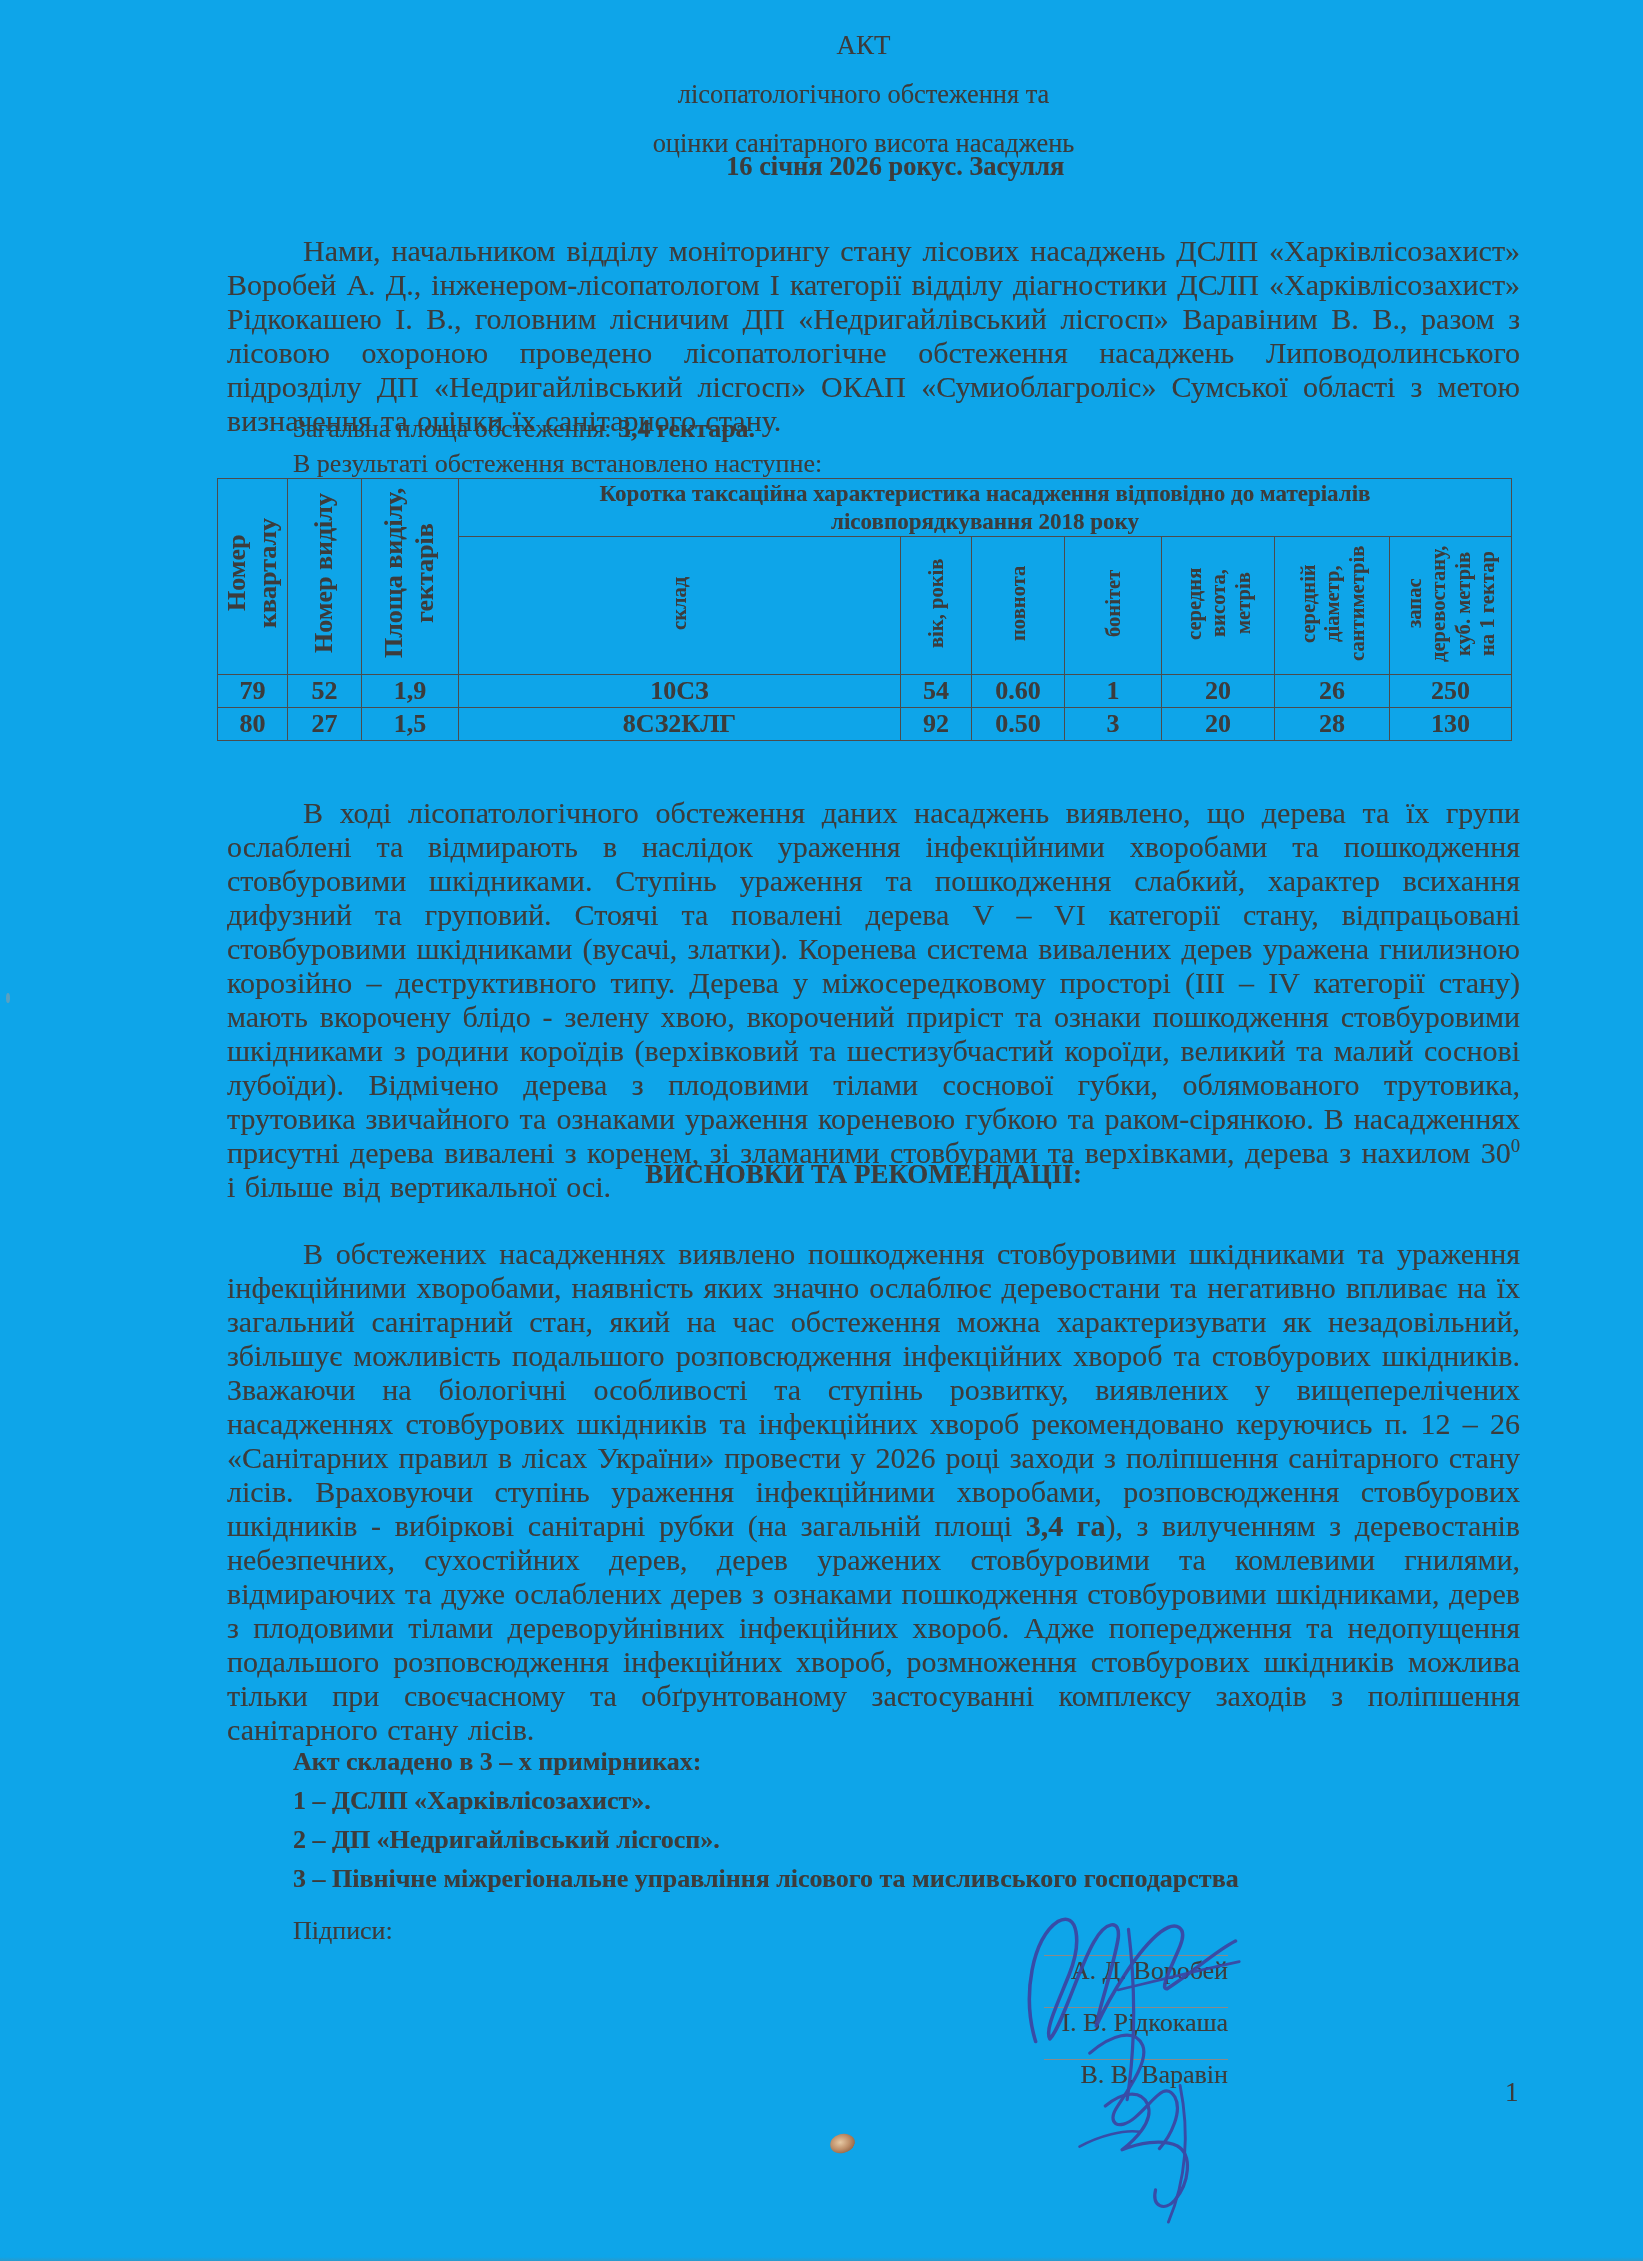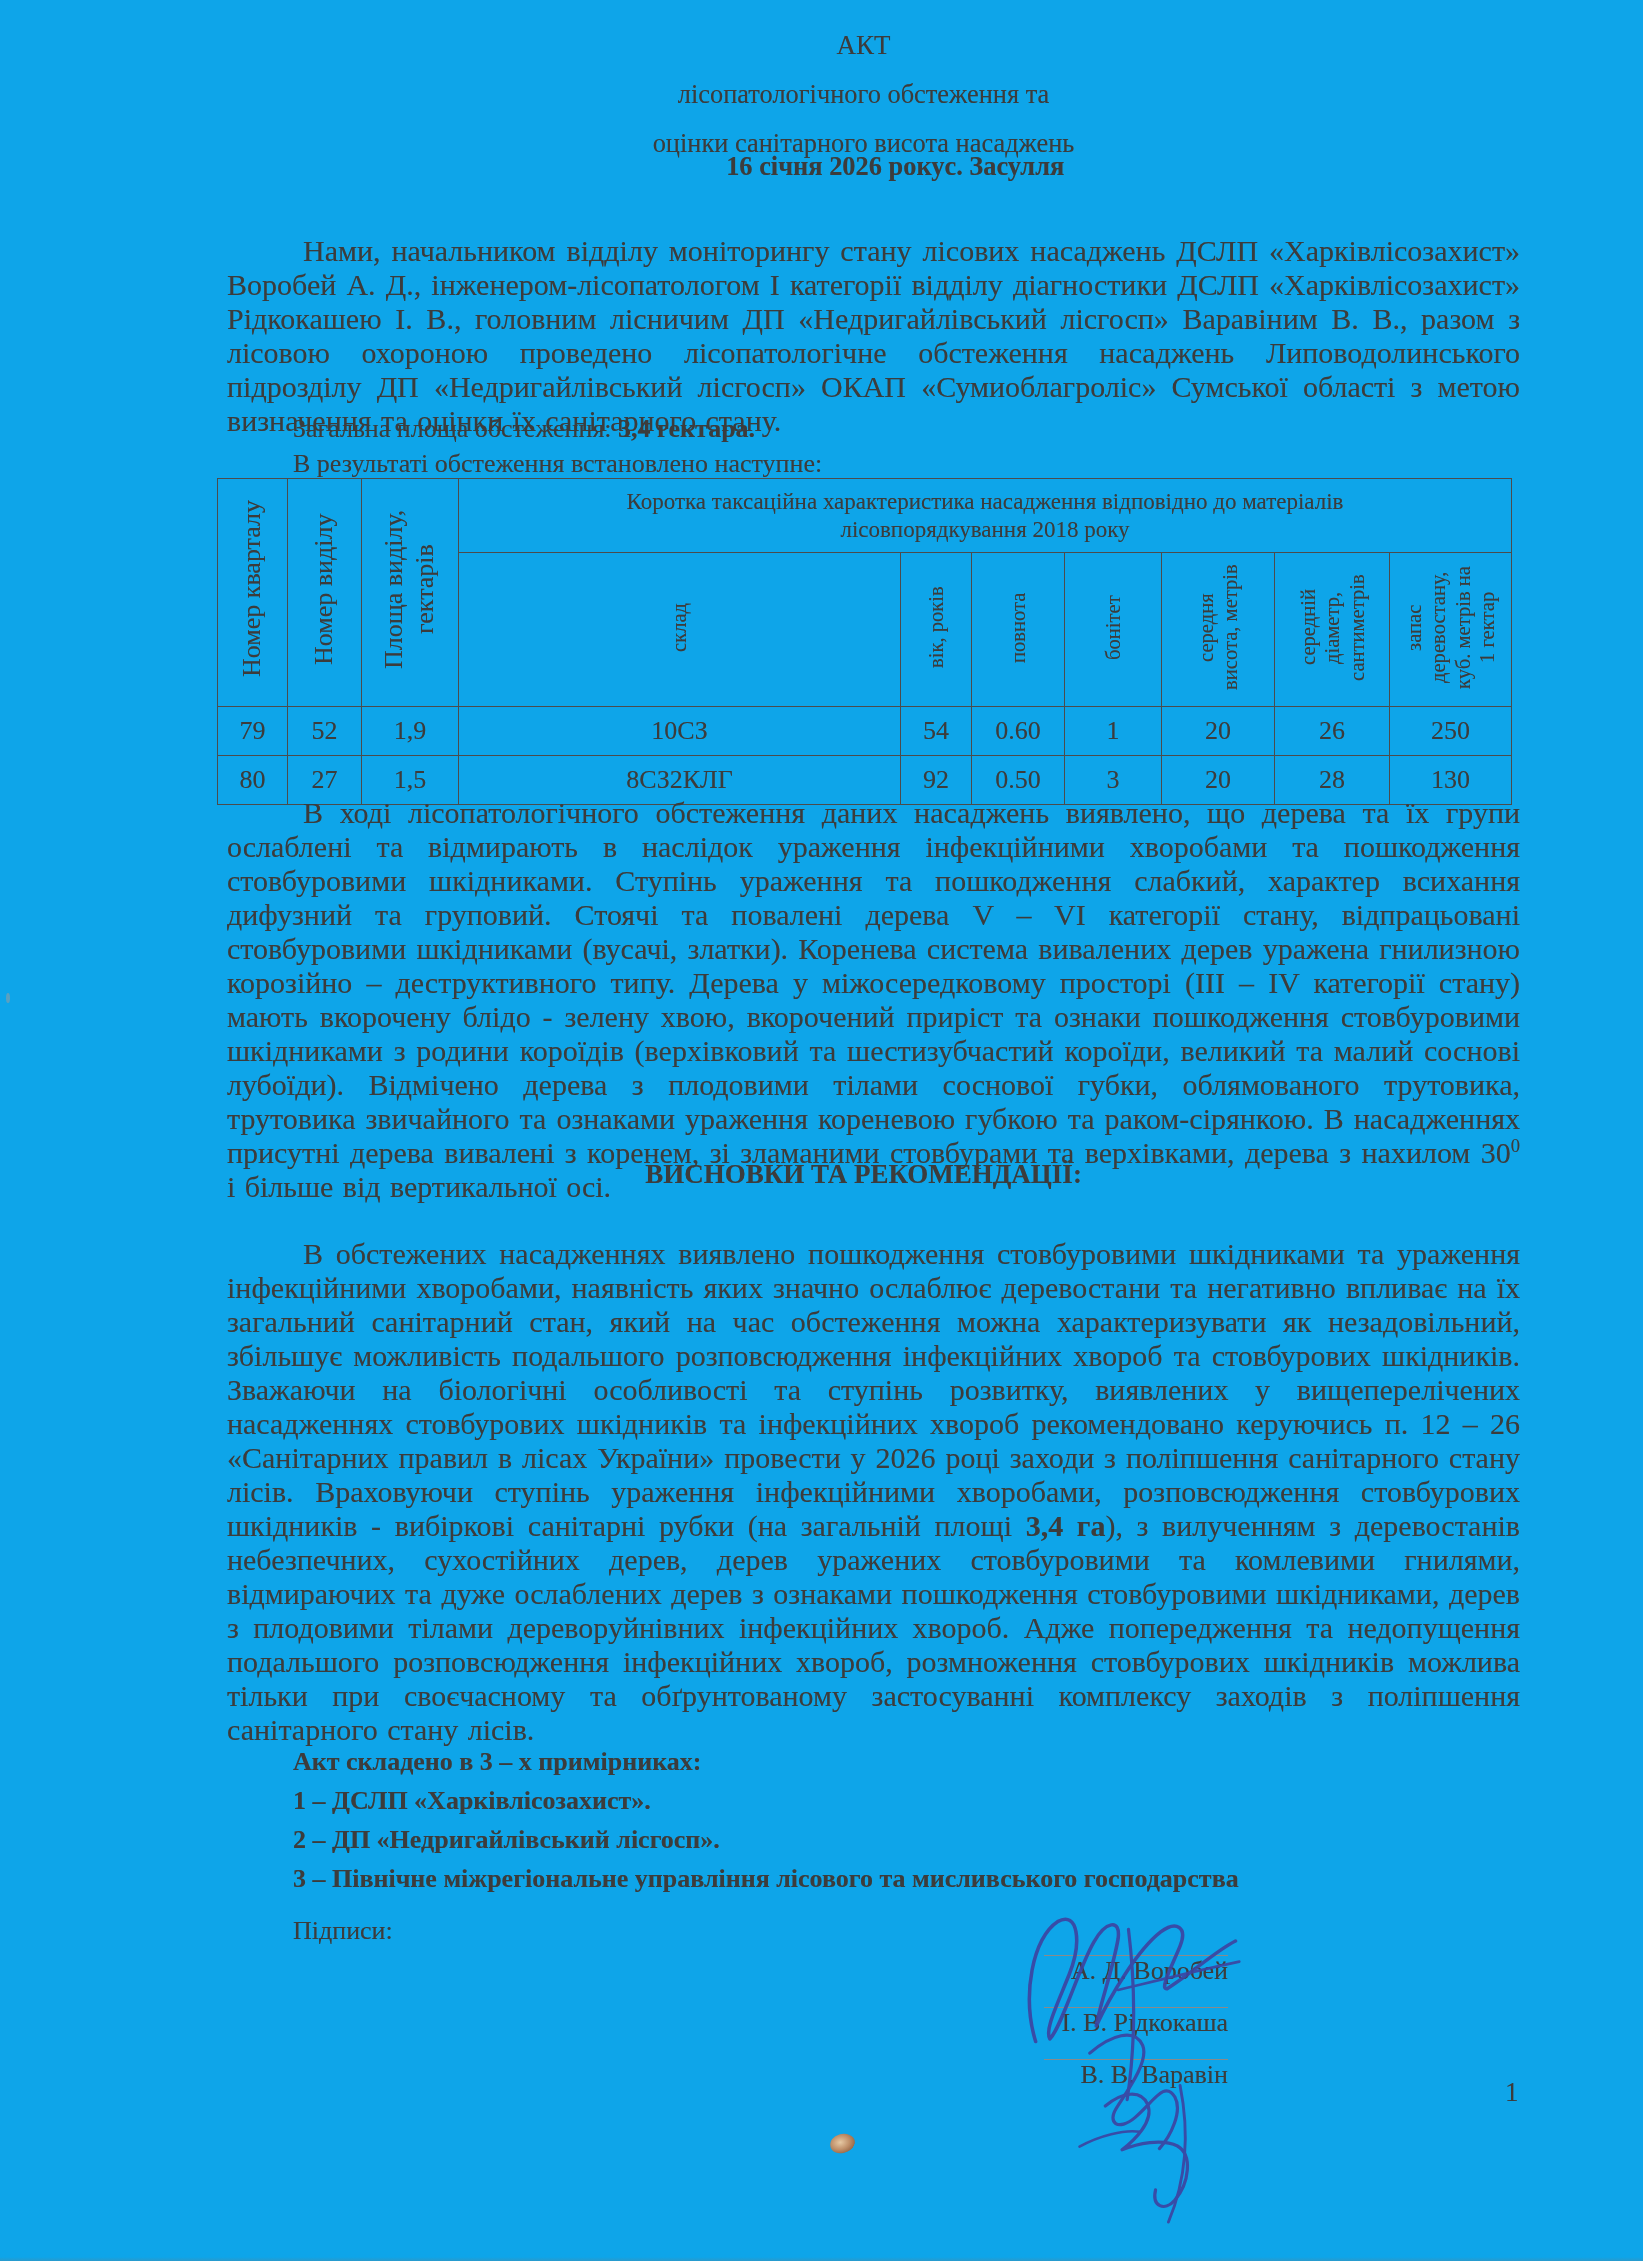--- a/index.html
+++ b/index.html
@@ -37,22 +37,22 @@
   .result-line { top:449px; }
   .b { font-weight:bold; }
   sup { font-size:0.62em; line-height:0; }
 
   table.tax {
     position:absolute; top:478px; left:217px; width:1293px;
     border-collapse:collapse; table-layout:fixed;
     font-size:26px; color:#3c3c3c;
   }
   table.tax th, table.tax td {
-    border:1.3px solid #4c4c4c; padding:8px; text-align:center; vertical-align:middle;
-    font-weight:normal; overflow:hidden;
+    border:1.3px solid #4c4c4c; padding:0; text-align:center; vertical-align:middle;
+    font-weight:bold; overflow:hidden;
   }
   .group-hd { height:57px; font-size:23px; line-height:28px; }
   .sub-hd   { height:137px; font-size:20.6px; }
   .vtext {
     writing-mode:vertical-rl; transform:rotate(180deg);
     display:inline-block; line-height:1.18; max-width:100%;
   }
   .vt-tall { height:186px; }
   .vt-sub  { height:131px; }
   td.cell { height:32px; }

